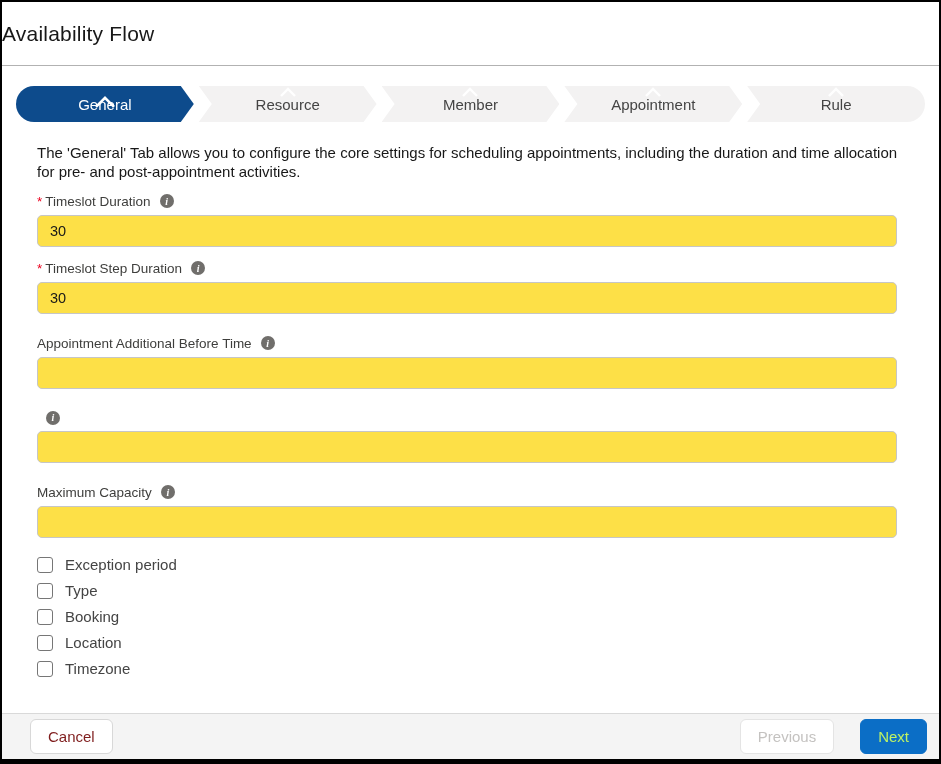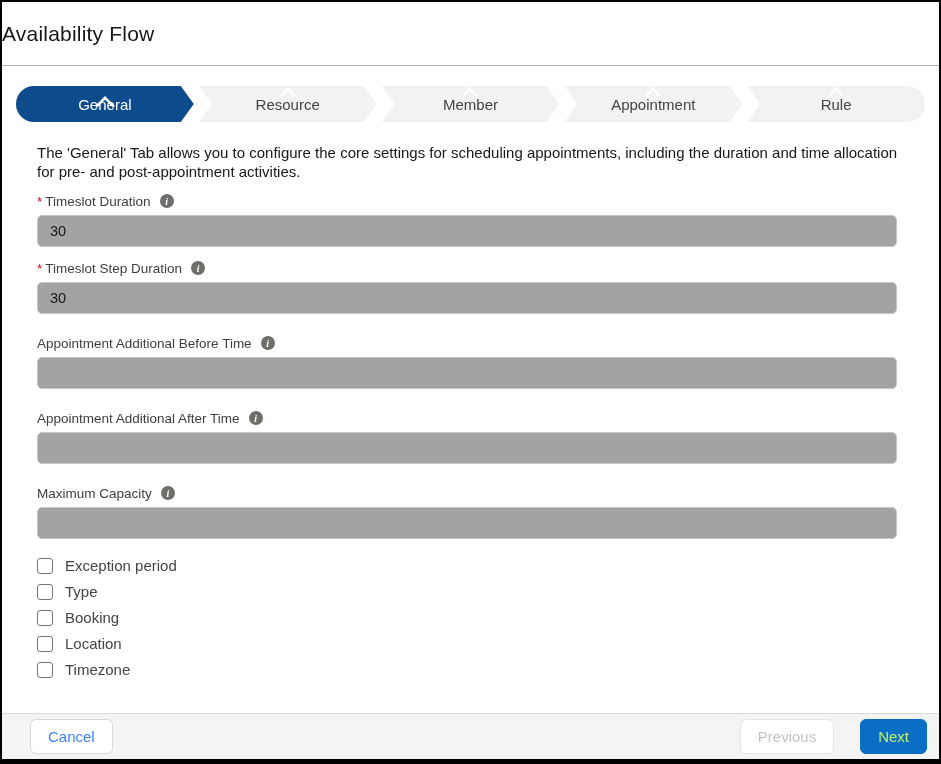--- a/index.html
+++ b/index.html
@@ -80,21 +80,21 @@
     font-size:10px; font-weight:bold;
     font-family:"Liberation Serif", serif; font-style:italic;
     flex:0 0 auto;
   }
   .text-input {
     width:860px; height:32px;
     border:1px solid #c6c6c6; border-radius:5px;
     padding:0 12px;
     font-size:14.5px; color:#181818;
     font-family:"Liberation Sans", sans-serif;
-    background:#a3a3a3;
+    background:#fde047;
     outline:none;
   }
 
   
   .checkbox-list { margin-top:10px; }
   .cb-row { display:flex; align-items:center; height:26px; cursor:pointer; }
   .checkbox {
     width:16px; height:16px;
     border:1px solid #767676; border-radius:3px;
     background:#fff; margin-right:12px; flex:0 0 auto;
@@ -108,21 +108,21 @@
     background:#f4f4f4;
     border-top:1px solid #d9d9d9;
     display:flex; align-items:center;
     padding:0 12px 0 28px;
   }
   .btn {
     height:35px; border-radius:6px;
     font-size:15px; font-family:"Liberation Sans", sans-serif;
     padding:0 17px; cursor:pointer;
   }
-  .btn-cancel { background:#fff; border:1px solid #d8d8d8; color:#3b82f6; }
+  .btn-cancel { background:#fff; border:1px solid #d8d8d8; color:#7f1d1d; }
   .footer-spacer { flex:1; }
   .btn-previous { background:#fff; border:1px solid #e4e4e4; color:#c4c2c0; margin-right:26px; cursor:default; }
   .btn-next { background:#0b6ec6; border:1px solid #0b6ec6; color:#bef264; }
 </style>
 </head>
 <body>
 
 <header class="header">
   <h1>Availability Flow</h1>
 </header>
@@ -195,21 +195,20 @@
   <div class="field-row gap-lg">
     <div class="field-label">
       <span>Appointment Additional Before Time</span>
       <span class="info-icon">i</span>
     </div>
     <input class="text-input" type="text" value="" style="">
   </div>
 
   <div class="field-row gap-lg">
     <div class="field-label">
-      <span>Appointment Additional After Time</span>
       <span class="info-icon">i</span>
     </div>
     <input class="text-input" type="text" value="" style="">
   </div>
 
   <div class="field-row">
     <div class="field-label">
       <span>Maximum Capacity</span>
       <span class="info-icon">i</span>
     </div>

